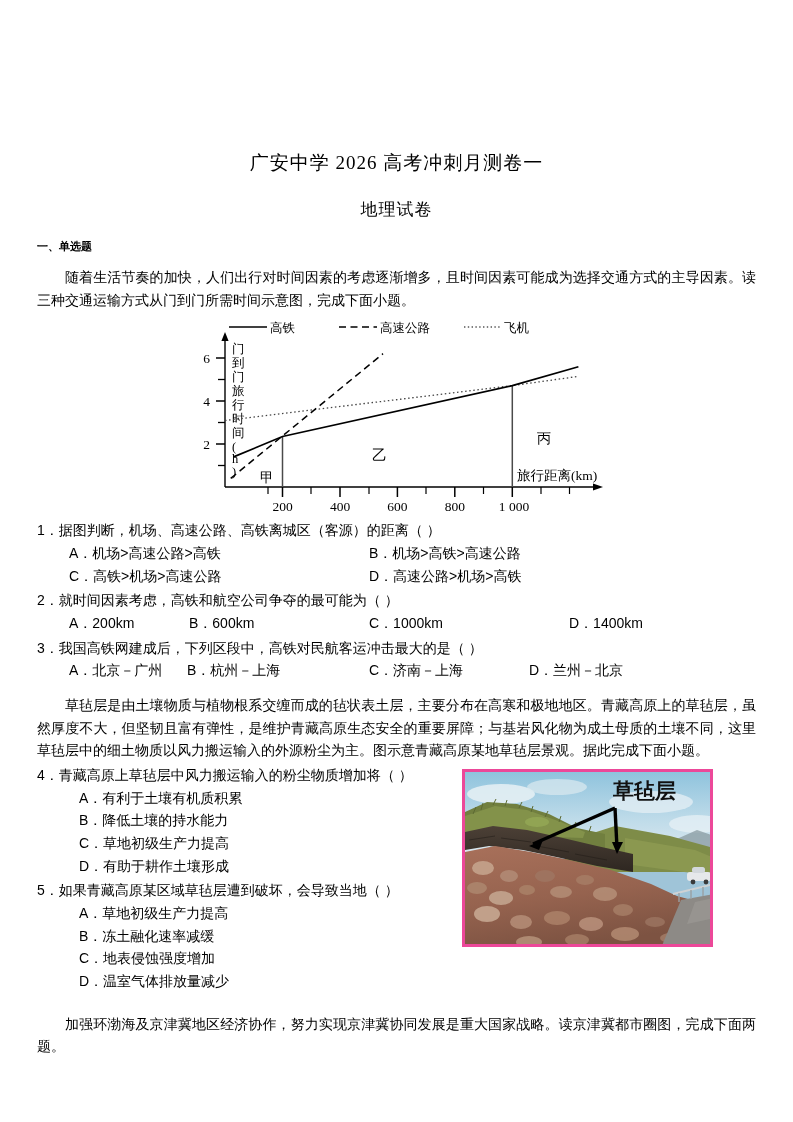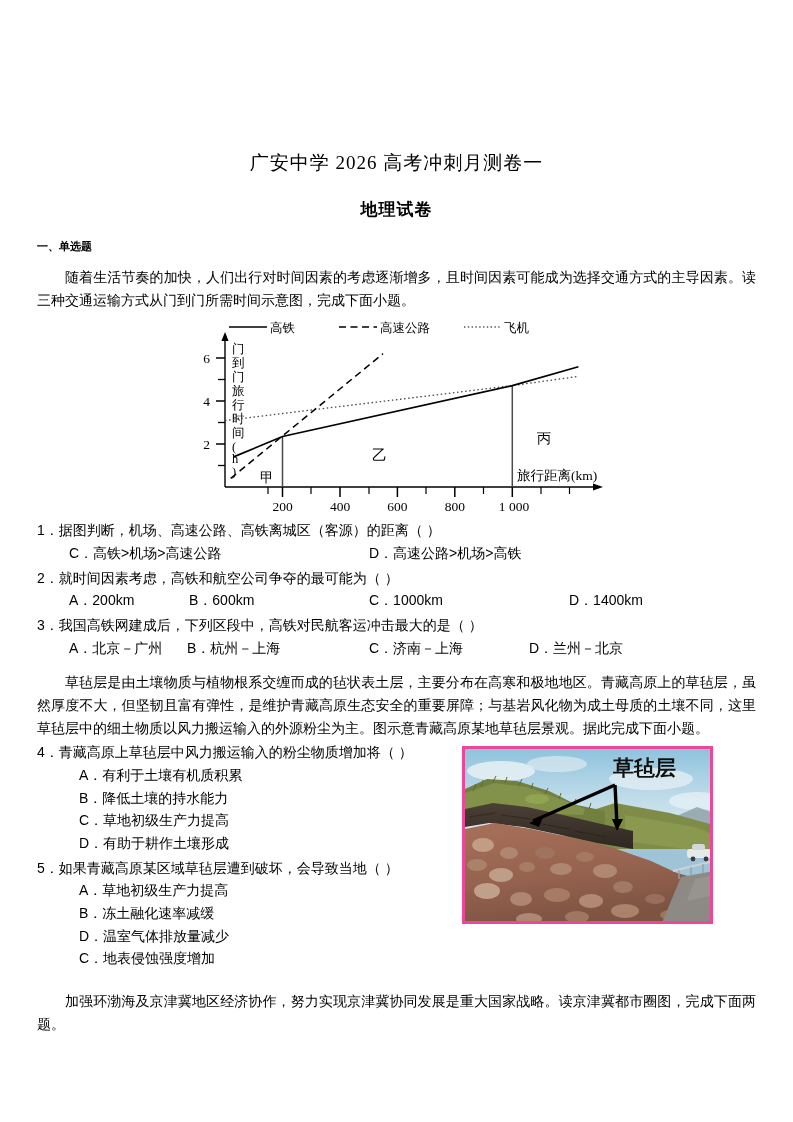--- a/index.html
+++ b/index.html
@@ -22,21 +22,21 @@
     letter-spacing: 1px;
     margin-top: 150px;
     font-family: "Liberation Serif", "DejaVu Serif", serif;
     font-weight: normal;
   }
   .doc-subtitle {
     text-align: center;
     font-size: 17px;
     letter-spacing: 1px;
     margin-top: 22px;
-    font-weight: bold;
+    font-weight: normal;
   }
   .section-head {
     font-size: 11px;
     font-weight: bold;
     margin-top: 18px;
     letter-spacing: 0px;
     font-family: "Liberation Sans", "DejaVu Sans", sans-serif;
   }
 
   
@@ -183,20 +183,24 @@
       <text x="73" y="165" font-family="'Liberation Sans','DejaVu Sans',sans-serif" font-size="13.5">甲</text>
       <text x="185" y="143" font-family="'Liberation Sans','DejaVu Sans',sans-serif" font-size="15">乙</text>
       <text x="350" y="126" font-family="'Liberation Sans','DejaVu Sans',sans-serif" font-size="14">丙</text>
 
       <text x="330" y="163" font-family="'Liberation Serif','DejaVu Serif',serif" font-size="13.5">旅行距离(km)</text>
     </svg>
   </div>
 
   <div class="q-line">
     <span>1．</span><span>据图判断，机场、高速公路、高铁离城区（客源）的距离（        ）</span>
+  </div>
+  <div class="opts-row">
+    <span class="opt" style="width:300px">A．机场&gt;高速公路&gt;高铁</span>
+    <span class="opt">B．机场&gt;高铁&gt;高速公路</span>
   </div>
   <div class="opts-row">
     <span class="opt" style="width:300px">C．高铁&gt;机场&gt;高速公路</span>
     <span class="opt">D．高速公路&gt;机场&gt;高铁</span>
   </div>
 
   <div class="q-line">
     <span>2．</span><span>就时间因素考虑，高铁和航空公司争夺的最可能为（        ）</span>
   </div>
   <div class="opts-row">
@@ -327,20 +331,20 @@
       <div>C．草地初级生产力提高</div>
       <div>D．有助于耕作土壤形成</div>
     </div>
 
     <div class="q-line">
       <span>5．</span><span>如果青藏高原某区域草毡层遭到破坏，会导致当地（        ）</span>
     </div>
     <div class="opts-col">
       <div>A．草地初级生产力提高</div>
       <div>B．冻土融化速率减缓</div>
+      <div>C．地表侵蚀强度增加</div>
       <div>D．温室气体排放量减少</div>
-      <div>C．地表侵蚀强度增加</div>
     </div>
   </div>
 
   <p class="para" style="margin-top:20px">加强环渤海及京津冀地区经济协作，努力实现京津冀协同发展是重大国家战略。读京津冀都市圈图，完成下面两题。</p>
 
 </div>
 
 </body></html>

